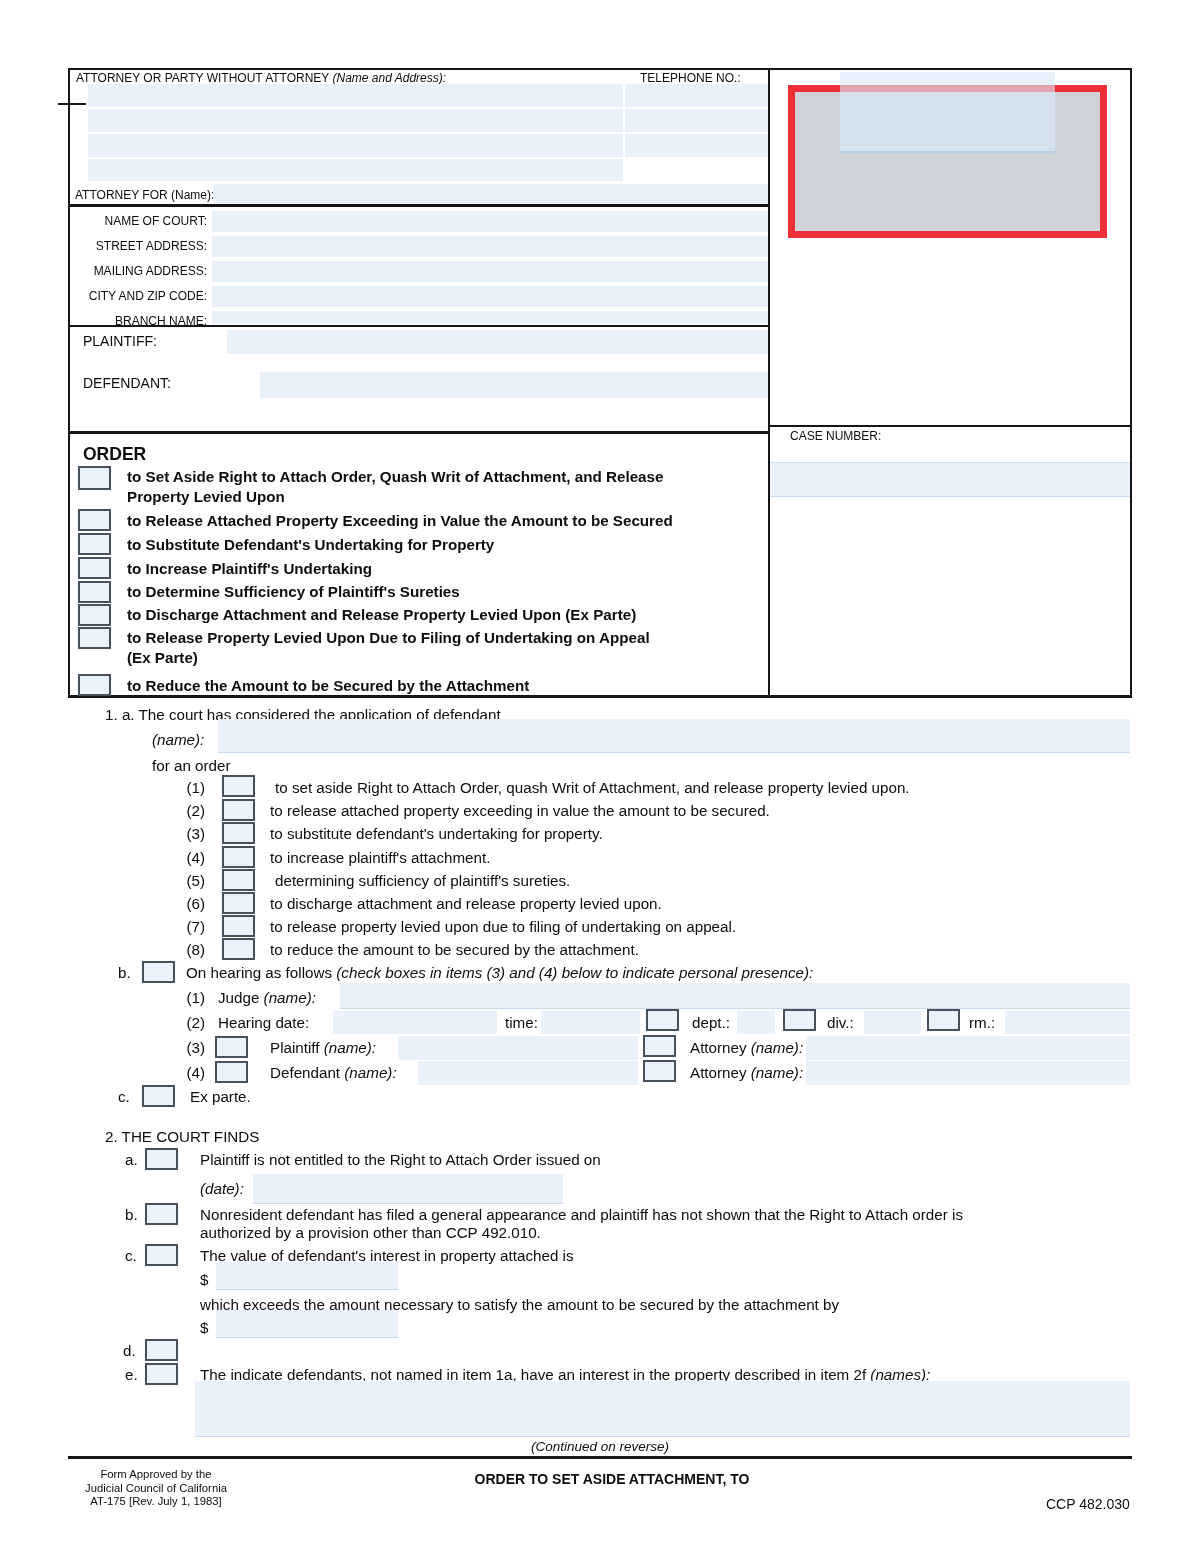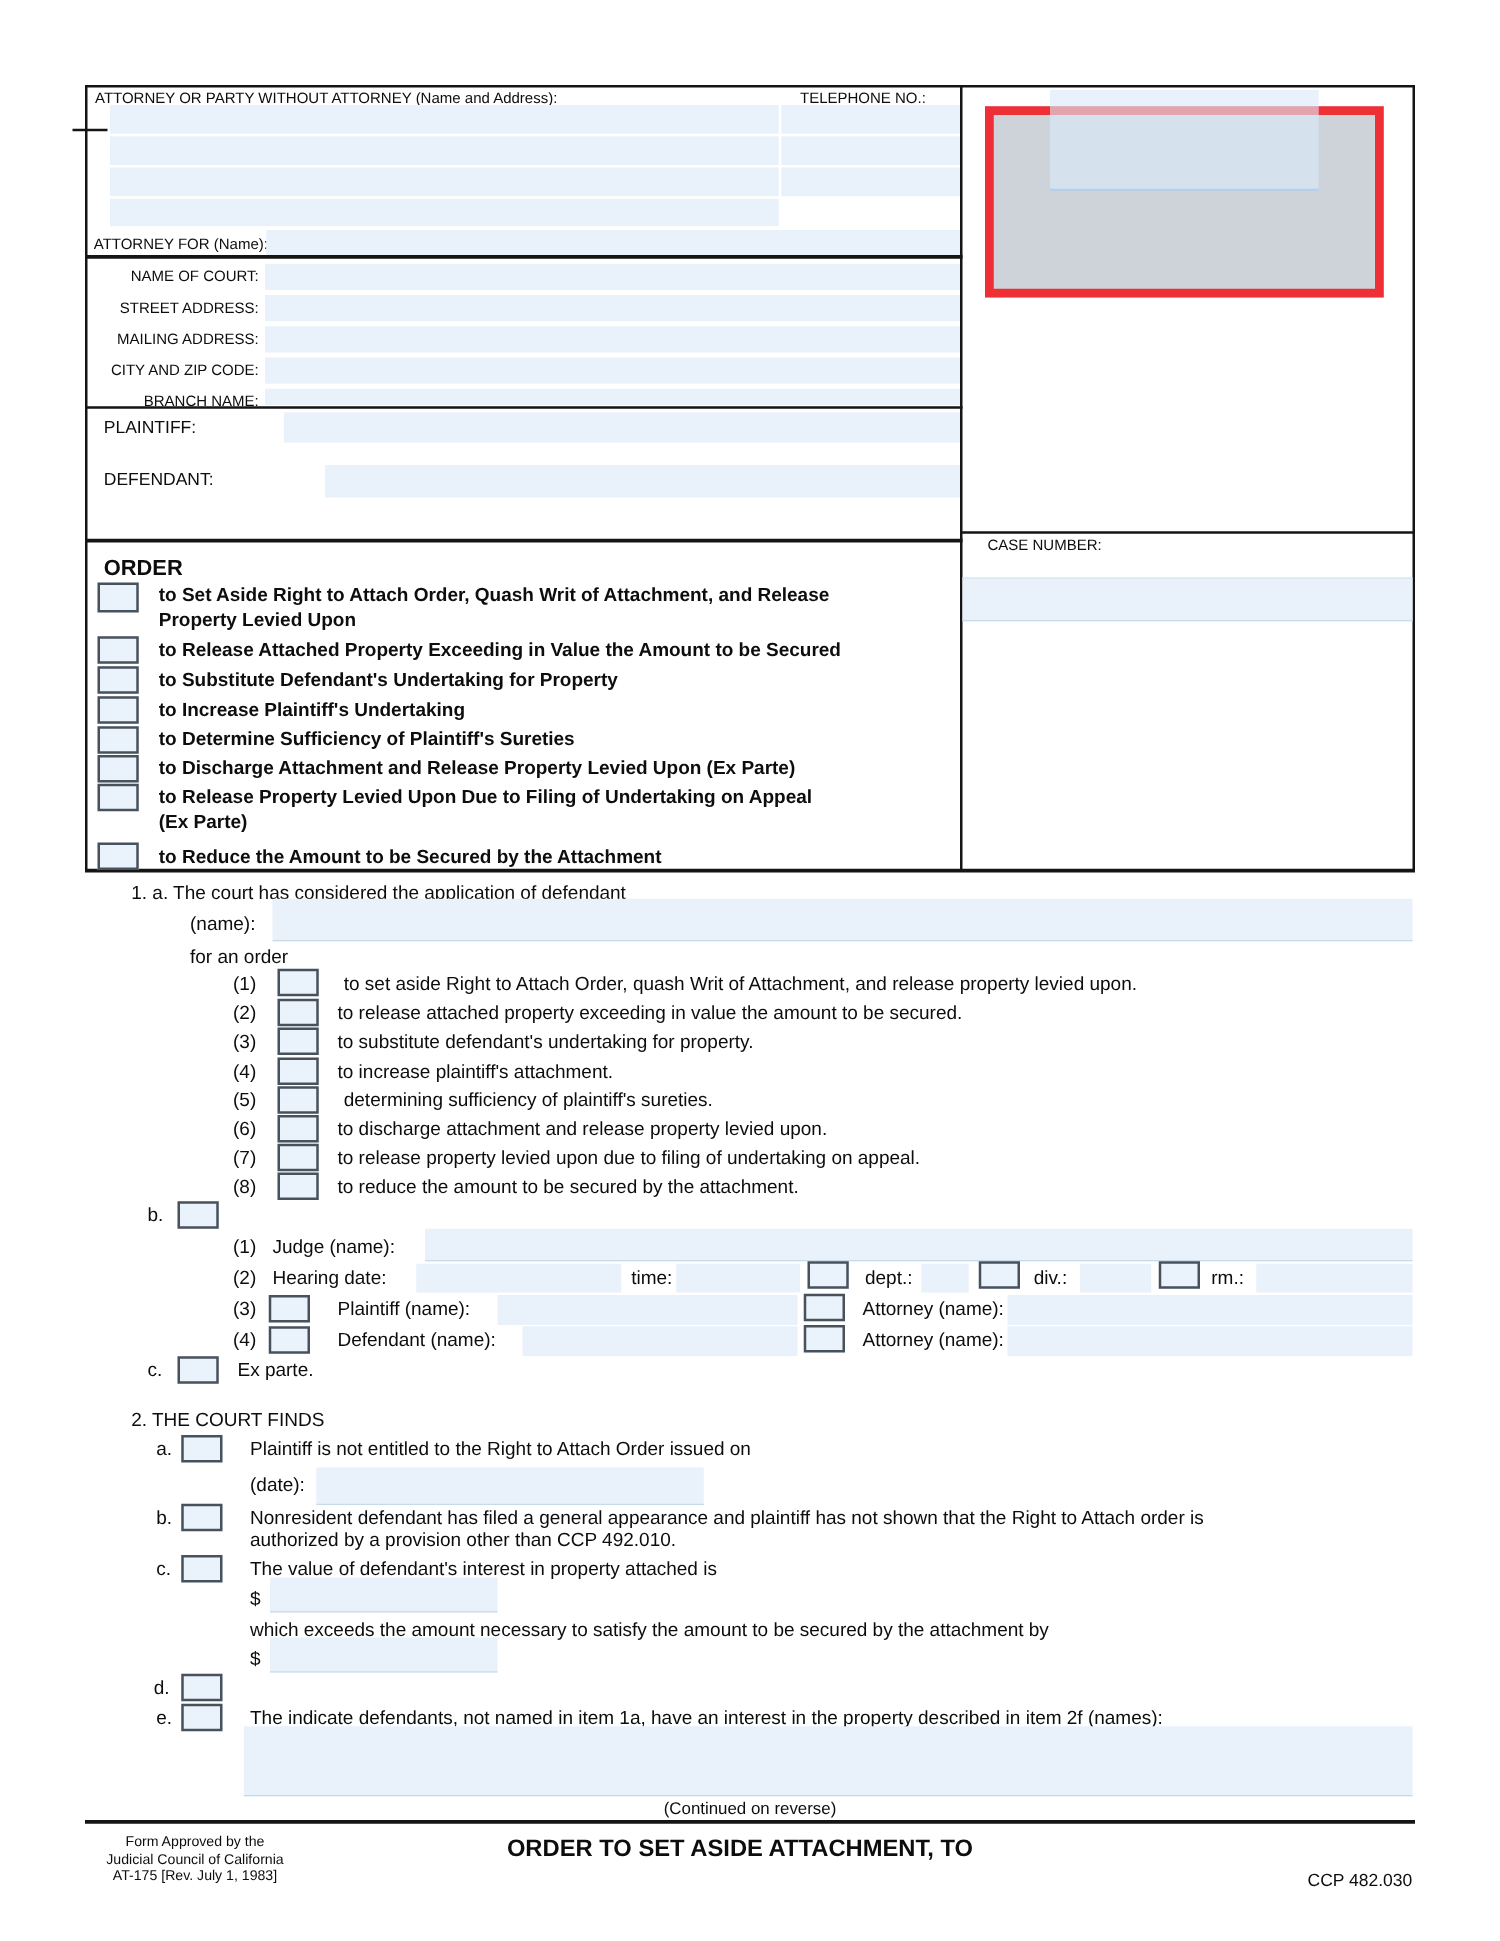--- a/index.html
+++ b/index.html
@@ -7,21 +7,21 @@
   .page {
     position:relative; width:1200px; height:1553px; background:#ffffff;
     font-family:"Liberation Sans","DejaVu Sans",sans-serif; color:#0d0d0d;
     overflow:hidden;
   }
   .hl { position:absolute; background:#151515; }
   .vl { position:absolute; background:#151515; }
   .t  { position:absolute; white-space:nowrap; font-size:15.2px; color:#0d0d0d; }
   .sm { font-size:12px; }
   .b  { font-weight:bold; }
-  .i  { }
+  .i  { font-style:italic; }
   .num { text-align:right; }
   .f  { position:absolute; background:#e9f2fb; }
   .fe { border-bottom:1px solid #c6daec; }
   .cb {
     position:absolute; width:33px; height:22px;
     background:#eaf2fb; border:2px solid #48525d;
   }
   .stamp {
     position:absolute; left:788px; top:85px; width:319px; height:153px;
     background:#cdd3d9; border:7px solid #ee3036;
@@ -145,20 +145,21 @@
   <div class="t num" style="left:175px; top:918px; width:30px;">(7)</div>
   <span class="cb" style="left:222px; top:915px;"></span>
   <div class="t" style="left:270px; top:918px;">to release property levied upon due to filing of undertaking on appeal.</div>
 
   <div class="t num" style="left:175px; top:941px; width:30px;">(8)</div>
   <span class="cb" style="left:222px; top:938px;"></span>
   <div class="t" style="left:270px; top:941px;">to reduce the amount to be secured by the attachment.</div>
 
   <div class="t" style="left:118px; top:964px;">b.</div>
   <span class="cb" style="left:142px; top:961px;"></span>
+  <div class="t" style="left:186px; top:964px;"><span>On hearing as follows </span><span class="i">(check boxes in items (3) and (4) below to indicate personal presence):</span></div>
 
   <div class="f fe" style="left:340px; top:983px; width:790px; height:26px;"></div>
   <div class="t num" style="left:175px; top:989px; width:30px;">(1)</div>
   <div class="t" style="left:218px; top:989px;"><span>Judge </span><span class="i">(name):</span></div>
 
   <div class="t num" style="left:175px; top:1014px; width:30px;">(2)</div>
   <div class="t" style="left:218px; top:1014px;">Hearing date:</div>
   <div class="f" style="left:333px; top:1011px; width:164px; height:23px;"></div>
   <div class="t" style="left:505px; top:1014px;">time:</div>
   <div class="f" style="left:541px; top:1011px; width:99px; height:23px;"></div>
@@ -224,19 +225,19 @@
 
   <div class="t i ctr" style="left:68px; top:1439px; width:1064px; font-size:13.5px;">(Continued on reverse)</div>
   <div class="hl" style="left:68px; top:1456px; width:1064px; height:3px;"></div>
 
   <div class="t ctr" style="left:72px; top:1468px; width:168px; font-size:11.3px; line-height:13.5px; white-space:normal;">
     <span style="display:block;">Form Approved by the</span>
     <span style="display:block;">Judicial Council of California</span>
     <span style="display:block;">AT-175 [Rev. July 1, 1983]</span>
   </div>
 
-  <div class="t b ctr" style="left:192px; top:1470px; width:800px; font-size:19px; line-height:19px; white-space:normal;">
+  <div class="t b ctr" style="left:212px; top:1470px; width:800px; font-size:14px; line-height:19px; white-space:normal;">
     <span style="display:block;">ORDER TO SET ASIDE ATTACHMENT, TO</span>
   </div>
 
   <div class="t" style="left:1046px; top:1496px; font-size:14px;">CCP 482.030</div>
 
 </div>
 
 </body></html>

